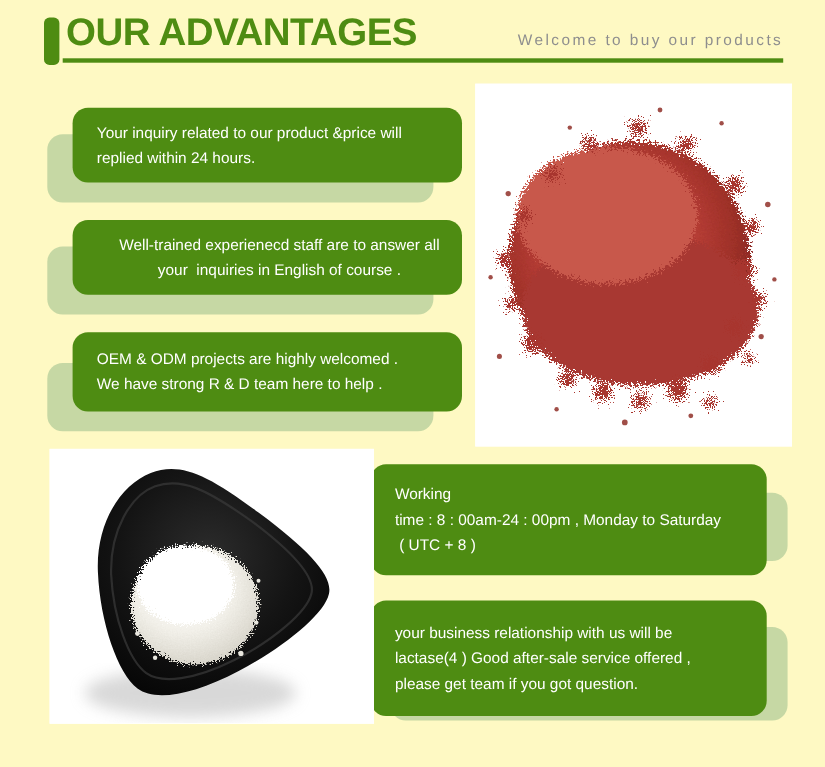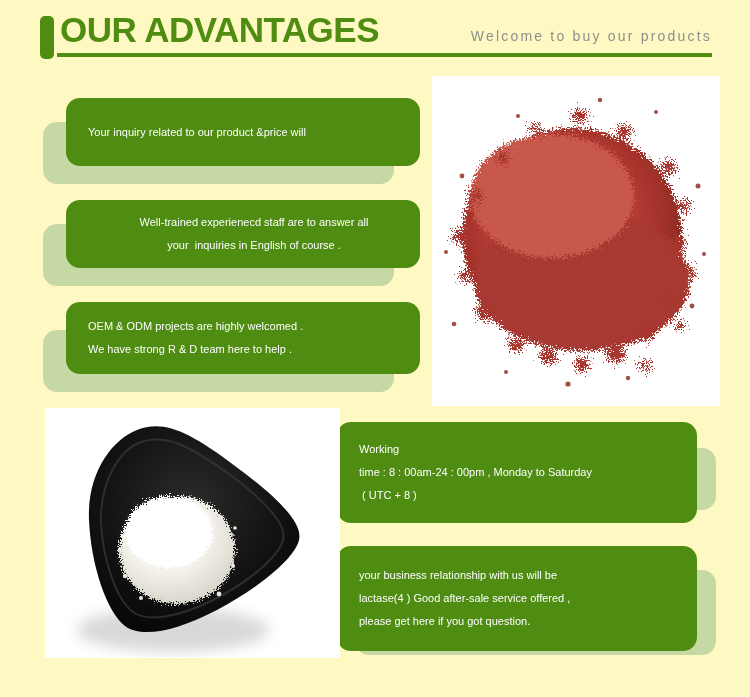--- a/index.html
+++ b/index.html
@@ -70,21 +70,21 @@
     position: absolute;
     background: #c6d8a4;
     border-radius: 14px;
   }
   .card-body {
     position: absolute;
     background: #4e8c12;
     border-radius: 14px;
     box-sizing: border-box;
     color: #ffffff;
-    font-size: 11px;
+    font-size: 14px;
     line-height: 23px;
     display: flex;
     flex-direction: column;
     justify-content: center;
   }
   .card-body .line {
     white-space: pre;
   }
 
   
@@ -128,20 +128,21 @@
     <div id="accent-bar"></div>
     <div id="page-title">OUR ADVANTAGES</div>
     <div id="tagline">Welcome to buy our products</div>
     <div id="title-underline"></div>
   </div>
 
   <div class="card" id="card-1">
     <div class="card-shadow"></div>
     <div class="card-body">
       <div class="line">Your inquiry related to our product &amp;price will</div>
+      <div class="line">replied within 24 hours.</div>
     </div>
   </div>
 
   <div class="card" id="card-2">
     <div class="card-shadow"></div>
     <div class="card-body">
       <div class="line">Well-trained experienecd staff are to answer all</div>
       <div class="line">your  inquiries in English of course .</div>
     </div>
   </div>
@@ -161,21 +162,21 @@
       <div class="line">time : 8 : 00am-24 : 00pm , Monday to Saturday</div>
       <div class="line"> ( UTC + 8 )</div>
     </div>
   </div>
 
   <div class="card" id="card-5">
     <div class="card-shadow"></div>
     <div class="card-body">
       <div class="line">your business relationship with us will be</div>
       <div class="line">lactase(4 ) Good after-sale service offered ,</div>
-      <div class="line">please get here if you got question.</div>
+      <div class="line">please get team if you got question.</div>
     </div>
   </div>
 
   <div id="red-powder-photo">
     <svg class="photo-svg" viewBox="0 0 288 330" preserveAspectRatio="none">
       <defs>
         <radialGradient id="rpGrad" cx="45%" cy="42%" r="62%">
           <stop offset="0%" stop-color="#cf5348"></stop>
           <stop offset="45%" stop-color="#bc4038"></stop>
           <stop offset="78%" stop-color="#9e3028"></stop>

